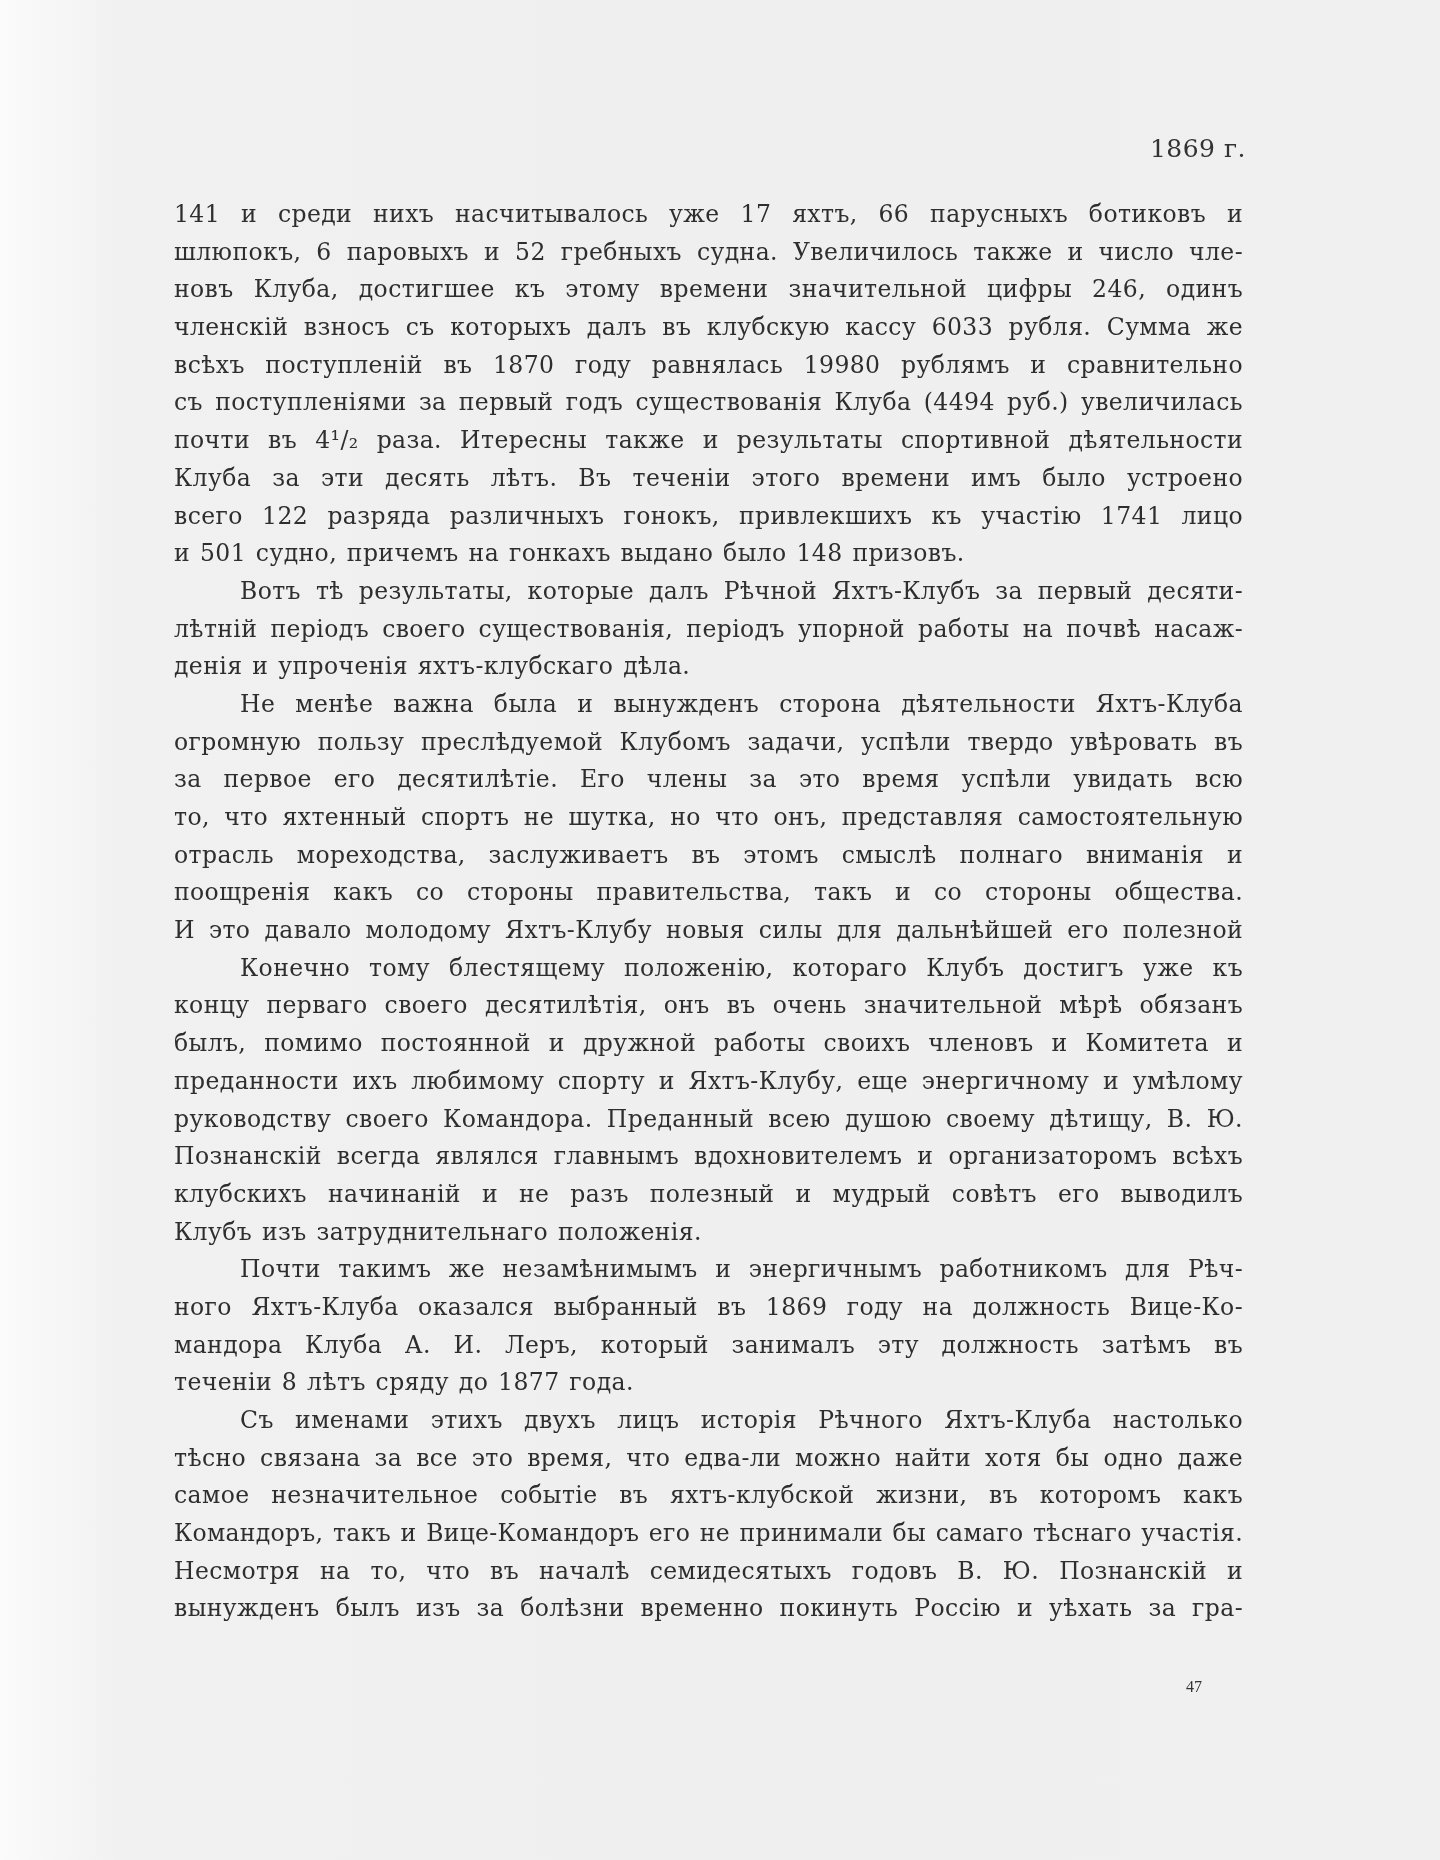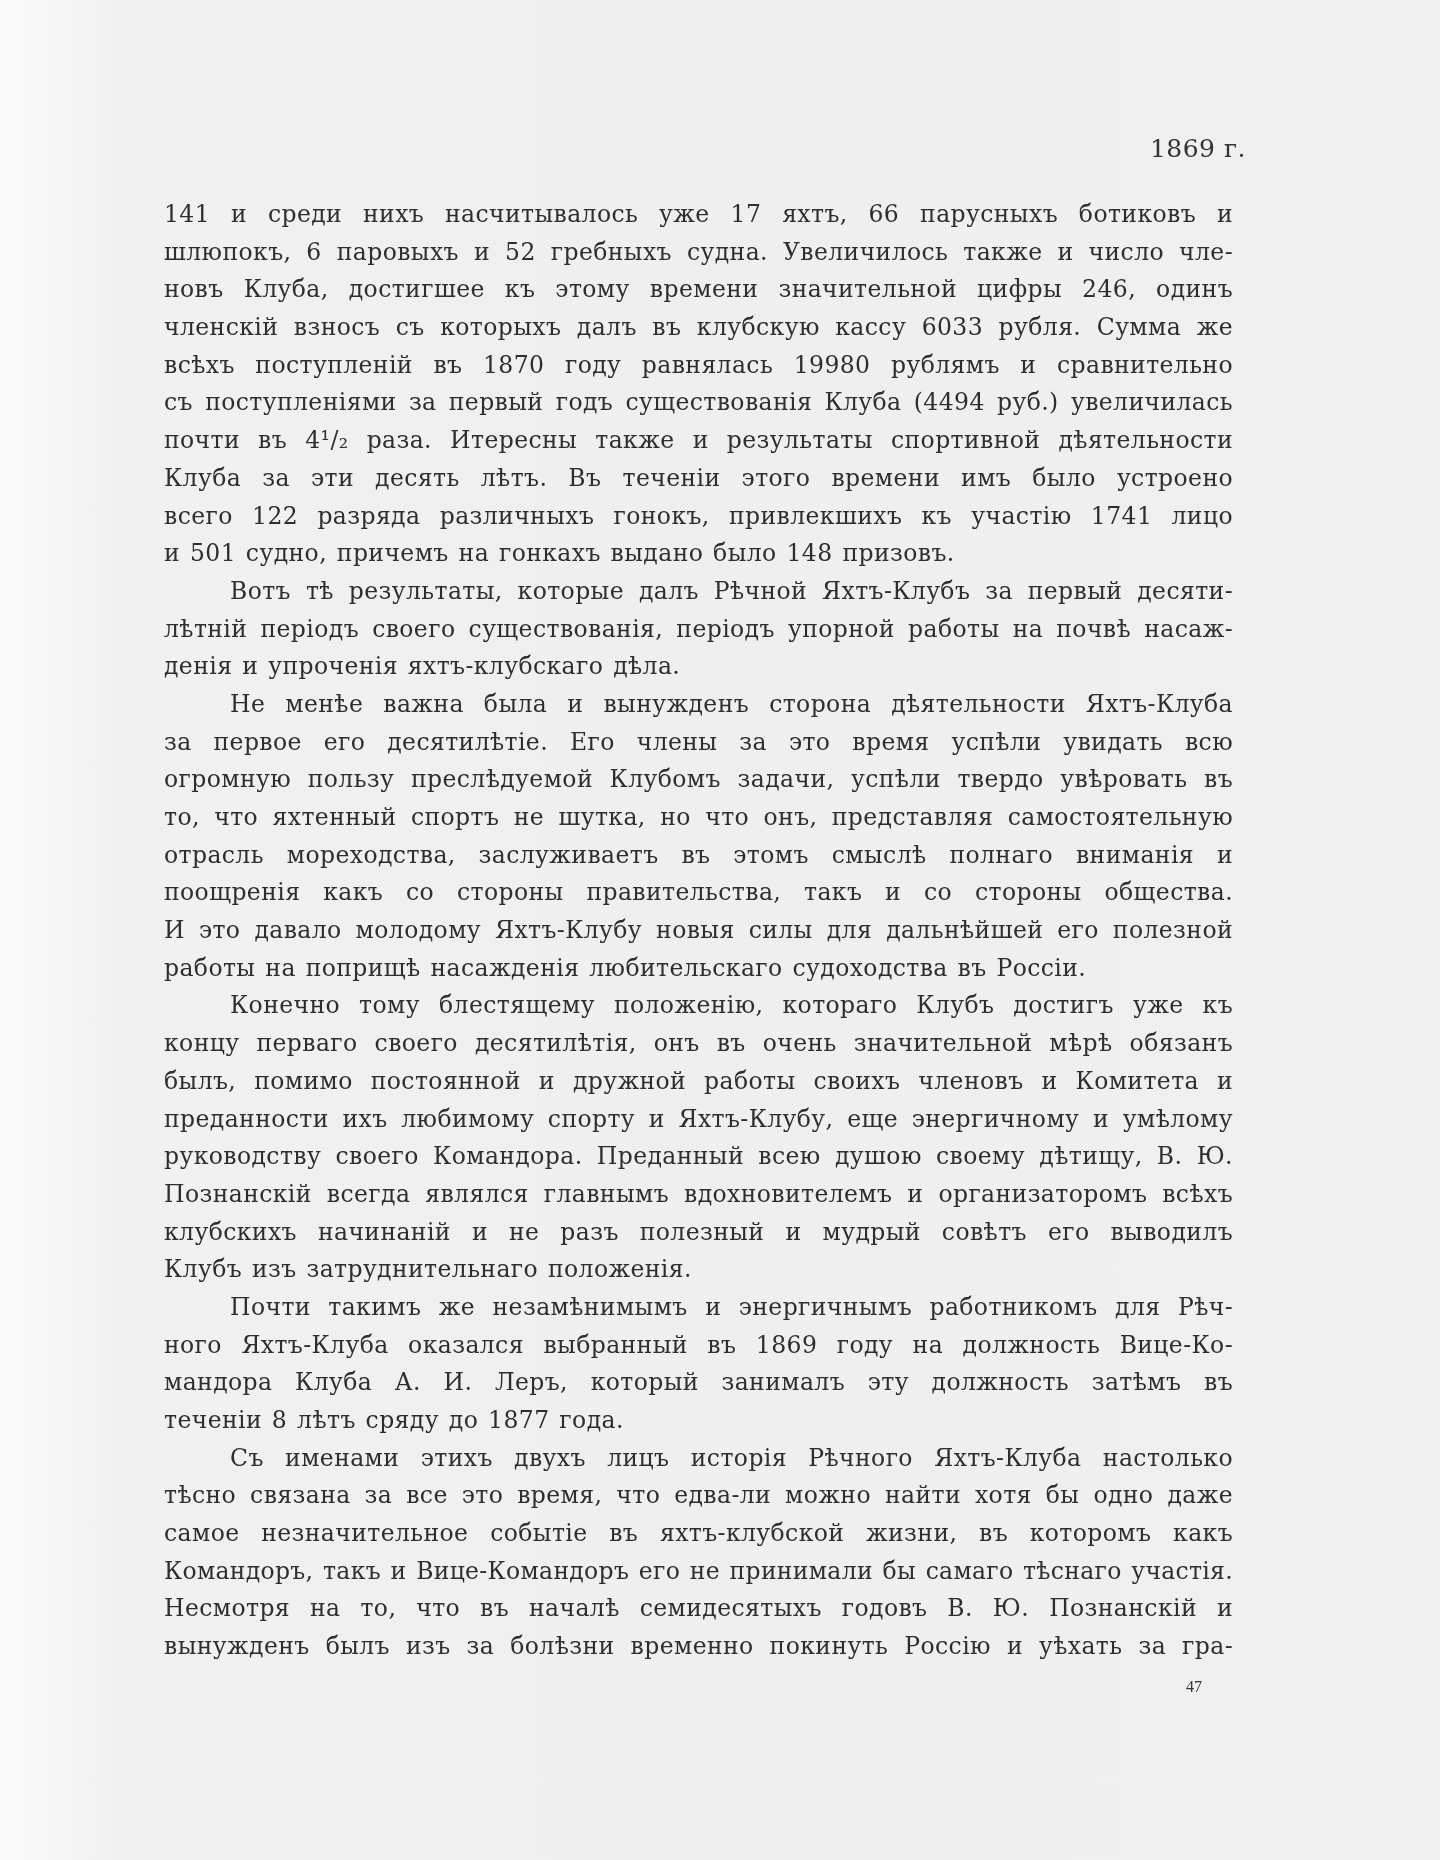--- a/index.html
+++ b/index.html
@@ -9,21 +9,21 @@
     position: relative;
     font-family: "DejaVu Serif", serif;
     color: #2e2e2e;
   }
   .page { position: absolute; left: 0; top: 0; width: 1440px; height: 1360px; }
   .running-head {
     position: absolute; left: 1140px; top: 134px; width: 106px;
     font-size: 25px; text-align: right; color: #333; letter-spacing: 0.5px;
   }
   .body-text {
-    position: absolute; left: 164px; top: 196px; width: 1069px;
+    position: absolute; left: 174px; top: 196px; width: 1069px;
   }
   .line {
     display: block; height: 37.7px; line-height: 37.7px;
     font-size: 23.5px; white-space: nowrap;
     text-align: justify; text-align-last: justify;
     letter-spacing: 0.4px; word-spacing: 2px;
   }
   .line.indent { padding-left: 66px; }
   .line.last { text-align: right; text-align-last: left; }
   .page-number {
@@ -53,27 +53,26 @@
     </div>
 
     <div>
       <span class="line indent">Вотъ тѣ результаты, которые далъ Рѣчной Яхтъ-Клубъ за первый десяти-</span>
       <span class="line">лѣтній періодъ своего существованія, періодъ упорной работы на почвѣ насаж-</span>
       <span class="line last">денія и упроченія яхтъ-клубскаго дѣла.</span>
     </div>
 
     <div>
       <span class="line indent">Не менѣе важна была и вынужденъ сторона дѣятельности Яхтъ-Клуба</span>
+      <span class="line">огромную пользу преслѣдуемой Клубомъ задачи, успѣли твердо увѣровать въ</span>
       <span class="line">за первое его десятилѣтіе. Его члены за это время успѣли увидать всю</span>
-      <span class="line">огромную пользу преслѣдуемой Клубомъ задачи, успѣли твердо увѣровать въ</span>
       <span class="line">то, что яхтенный спортъ не шутка, но что онъ, представляя самостоятельную</span>
       <span class="line">отрасль мореходства, заслуживаетъ въ этомъ смыслѣ полнаго вниманія и</span>
       <span class="line">поощренія какъ со стороны правительства, такъ и со стороны общества.</span>
       <span class="line">И это давало молодому Яхтъ-Клубу новыя силы для дальнѣйшей его полезной</span>
-      <span class="line last">работы на поприщѣ насажденія любительскаго судоходства въ Россіи.</span>
     </div>
 
     <div>
       <span class="line indent">Конечно тому блестящему положенію, котораго Клубъ достигъ уже къ</span>
       <span class="line">концу перваго своего десятилѣтія, онъ въ очень значительной мѣрѣ обязанъ</span>
       <span class="line">былъ, помимо постоянной и дружной работы своихъ членовъ и Комитета и</span>
       <span class="line">преданности ихъ любимому спорту и Яхтъ-Клубу, еще энергичному и умѣлому</span>
       <span class="line">руководству своего Командора. Преданный всею душою своему дѣтищу, В. Ю.</span>
       <span class="line">Познанскій всегда являлся главнымъ вдохновителемъ и организаторомъ всѣхъ</span>
       <span class="line">клубскихъ начинаній и не разъ полезный и мудрый совѣтъ его выводилъ</span>

